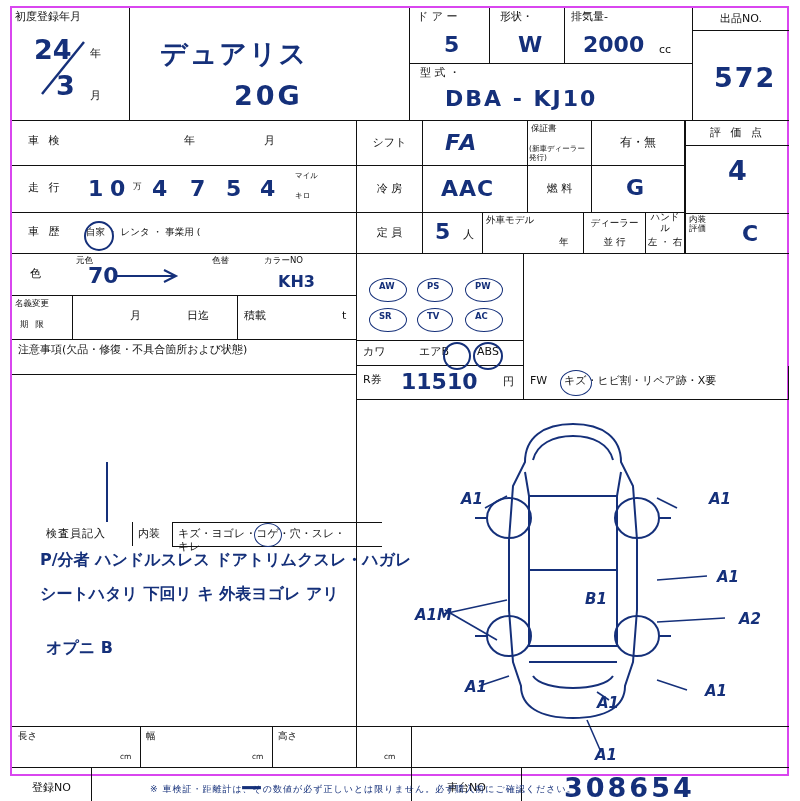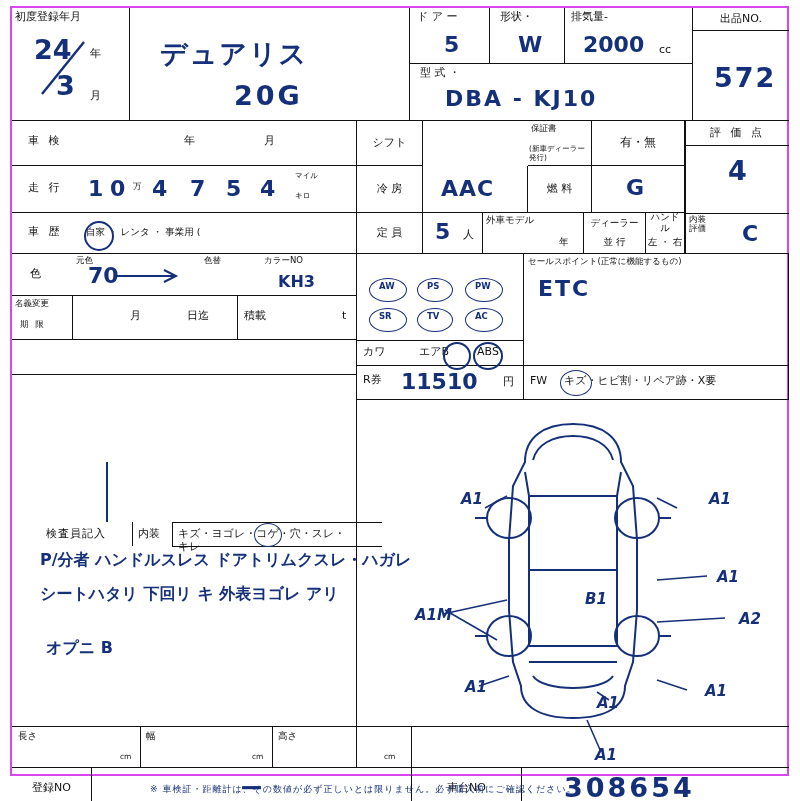--- a/index.html
+++ b/index.html
@@ -100,20 +100,23 @@
   </div>
 
   <div class="cell br bb" style="left:0;top:113px;width:345px;height:45px;">
     <div class="lbl" style="position:absolute;left:16px;top:14px;letter-spacing:3px;">車 検</div>
     <div class="lbl" style="position:absolute;left:172px;top:14px;">年</div>
     <div class="lbl" style="position:absolute;left:252px;top:14px;">月</div>
   </div>
   <div class="cell br bb" style="left:345px;top:113px;width:66px;height:45px;">
     <div class="lbl ctr" style="width:100%;height:100%;">シフト</div>
   </div>
+  <div class="cell br bb" style="left:411px;top:113px;width:105px;height:45px;">
+    <div class="hand mid ital" style="position:absolute;left:22px;top:9px;letter-spacing:2px;">FA</div>
+  </div>
   <div class="cell br bb" style="left:516px;top:113px;width:64px;height:45px;">
     <div class="lbl xs" style="padding:3px 0 0 3px;">保証書</div>
     <div class="lbl tiny" style="position:absolute;left:1px;top:24px;">(新車ディーラー発行)</div>
   </div>
   <div class="cell br bb" style="left:580px;top:113px;width:93px;height:45px;">
     <div class="lbl ctr" style="width:100%;height:100%;font-size:12px;">有・無</div>
   </div>
   <div class="cell bb" style="left:673px;top:113px;width:104px;height:93px;border-left:1.5px solid #111;">
     <div class="lbl ctr" style="width:100%;height:24px;border-bottom:1.2px solid #111;letter-spacing:3px;">評 価 点</div>
     <div class="hand big" style="position:absolute;left:42px;top:34px;">4</div>
@@ -170,21 +173,21 @@
   </div>
   <div class="cell bb" style="left:673px;top:205px;width:104px;height:41px;border-left:1.5px solid #111;">
     <div class="lbl xs" style="position:absolute;left:3px;top:2px;line-height:1.1;">内装<br>評価</div>
     <div class="hand mid" style="position:absolute;left:56px;top:8px;">C</div>
   </div>
 
   <div class="cell br bb" style="left:0;top:246px;width:345px;height:42px;">
     <div class="lbl" style="position:absolute;left:18px;top:14px;">色</div>
     <div class="lbl xs" style="position:absolute;left:64px;top:2px;">元色</div>
     <div class="hand mid" style="position:absolute;left:56px;top:9px;margin-left:20px;">70</div>
-    <div class="lbl xs" style="position:absolute;left:192px;top:2px;">色替</div>
+    <div class="lbl xs" style="position:absolute;left:200px;top:2px;">色替</div>
     <div class="lbl xs" style="position:absolute;left:252px;top:2px;">カラーNO</div>
     <div class="hand small" style="position:absolute;left:266px;top:18px;">KH3</div>
     <svg style="position:absolute;left:100px;top:12px;" width="80" height="20">
       <path d="M2 10 L62 10 M52 4 L64 10 L52 16" stroke="#15307a" stroke-width="2" fill="none"></path>
     </svg>
   </div>
 
   <div class="cell br bb" style="left:345px;top:246px;width:167px;height:112px;">
 
     <div style="position:absolute;left:0;top:20px;width:167px;height:66px;">
@@ -205,37 +208,34 @@
 
     <div style="position:absolute;left:0;top:86px;width:167px;height:26px;border-top:1.2px solid #111;">
       <div class="lbl" style="position:absolute;left:6px;top:5px;">カワ</div>
       <div class="lbl" style="position:absolute;left:62px;top:5px;">エアB</div>
       <div class="lbl" style="position:absolute;left:120px;top:5px;">ABS</div>
       <div class="circ" style="left:86px;top:1px;width:24px;height:24px;"></div>
       <div class="circ" style="left:116px;top:1px;width:26px;height:24px;"></div>
     </div>
   </div>
 
-  <div class="cell bb br" style="left:512px;top:246px;width:265px;height:112px;">
-    <div class="lbl xs" style="padding:3px 0 0 4px;">セールスポイント(正常に機能するもの)</div>
-    <div class="hand mid" style="position:absolute;left:14px;top:22px;letter-spacing:2px;">ETC</div>
-  </div>
 
   <div class="cell br bb" style="left:0;top:288px;width:345px;height:44px;">
     <div class="lbl xs" style="position:absolute;left:3px;top:3px;">名義変更</div>
     <div class="lbl xs" style="position:absolute;left:8px;top:24px;letter-spacing:2px;">期 限</div>
     <div style="position:absolute;left:60px;top:0;width:1.2px;height:44px;background:#111;"></div>
     <div class="lbl" style="position:absolute;left:118px;top:14px;">月</div>
     <div class="lbl" style="position:absolute;left:175px;top:14px;">日迄</div>
     <div style="position:absolute;left:225px;top:0;width:1.2px;height:44px;background:#111;"></div>
     <div class="lbl" style="position:absolute;left:232px;top:14px;">積載</div>
     <div class="lbl" style="position:absolute;left:330px;top:14px;">t</div>
   </div>
 
   <div class="cell br" style="left:0;top:332px;width:345px;height:427px;">
+    <div class="lbl" style="padding:4px 0 0 6px;">注意事項(欠品・修復・不具合箇所および状態)</div>
     <div style="position:absolute;left:0;top:34px;width:345px;height:1.2px;background:#111;"></div>
     <svg style="position:absolute;left:90px;top:120px;" width="14" height="70">
       <path d="M5 2 L5 62" stroke="#15307a" stroke-width="2" fill="none"></path>
     </svg>
   </div>
 
   <div class="cell br bb" style="left:345px;top:358px;width:167px;height:34px;">
     <div class="lbl" style="position:absolute;left:6px;top:8px;">R券</div>
     <div class="hand mid" style="position:absolute;left:44px;top:3px;">11510</div>
     <div class="lbl" style="position:absolute;left:146px;top:10px;">円</div>

